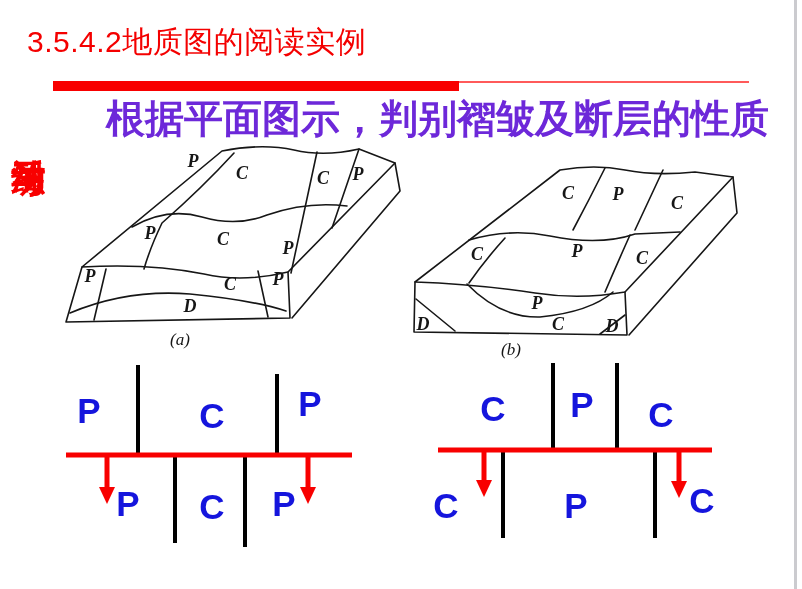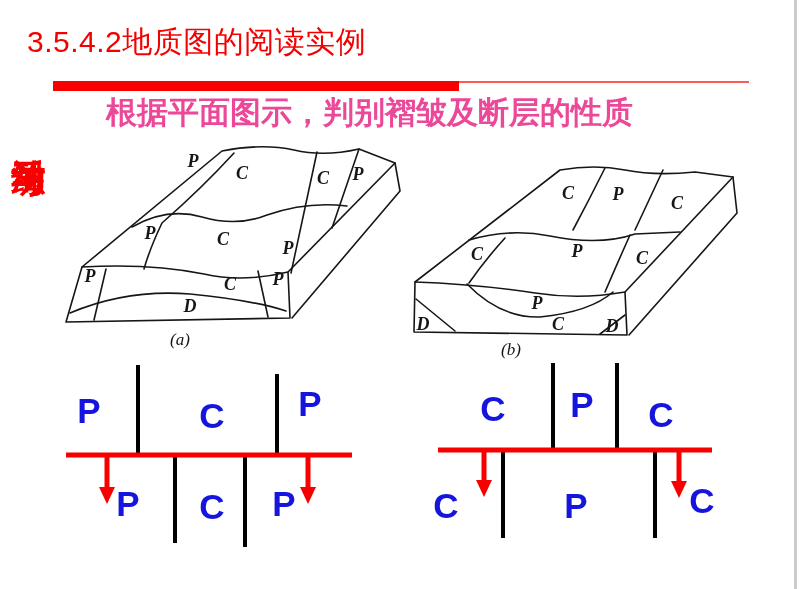--- a/index.html
+++ b/index.html
@@ -8,21 +8,21 @@
     font-family:"Liberation Sans",sans-serif;
   }
   .right-border{position:absolute;left:794px;top:0;width:3px;height:589px;background:#cbcbcf;}
   .title{
     position:absolute;left:27px;top:22px;font-size:30px;color:#f40000;
     white-space:nowrap;letter-spacing:0.5px;
   }
   .red-bar{position:absolute;left:53px;top:81px;width:406px;height:10px;background:#f80000;}
   .red-hairline{position:absolute;left:459px;top:81px;width:290px;height:2px;background:#ff5a5a;}
   .subtitle{
-    position:absolute;left:106px;top:92px;font-size:31px;font-weight:bold;color:#ec4899;
+    position:absolute;left:106px;top:92px;font-size:39px;font-weight:bold;color:#6d28d9;
     white-space:nowrap;
   }
   .side-label{
     position:absolute;left:6px;top:132px;width:40px;
     writing-mode:vertical-rl;text-orientation:upright;
     font-size:34px;line-height:1.0;color:#f80000;font-weight:bold;letter-spacing:1px;
   }
   svg{position:absolute;display:block;}
   .ink{stroke:#161616;stroke-width:1.6;fill:none;stroke-linecap:round;stroke-linejoin:round;}
   .block-letter{

